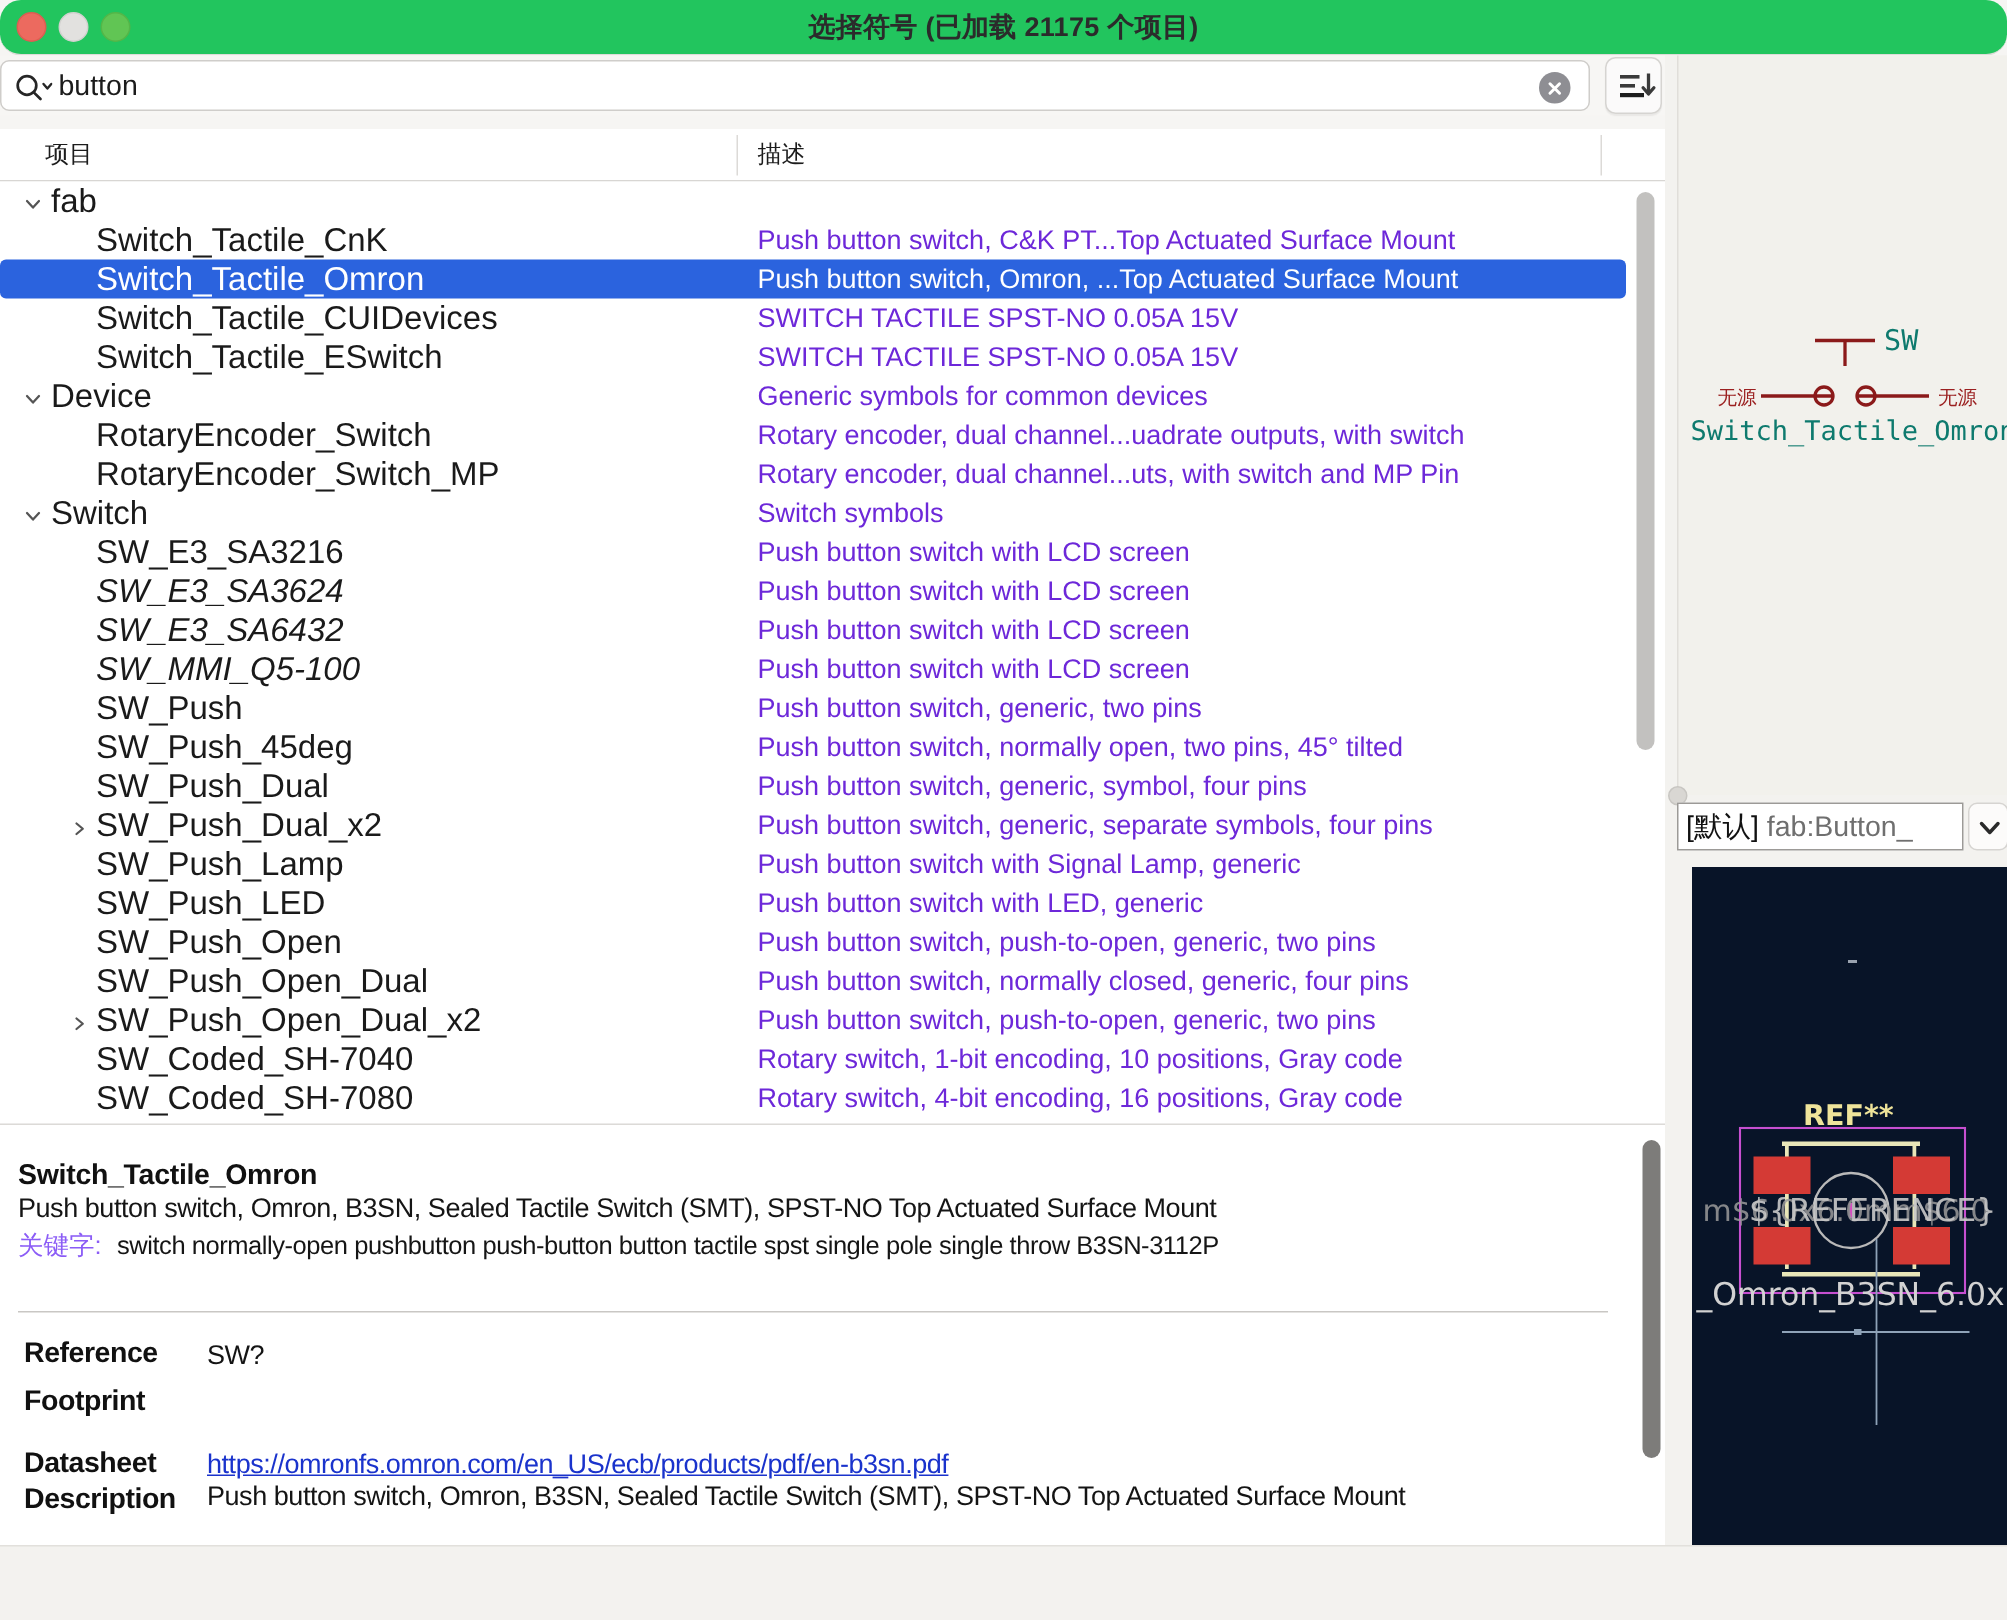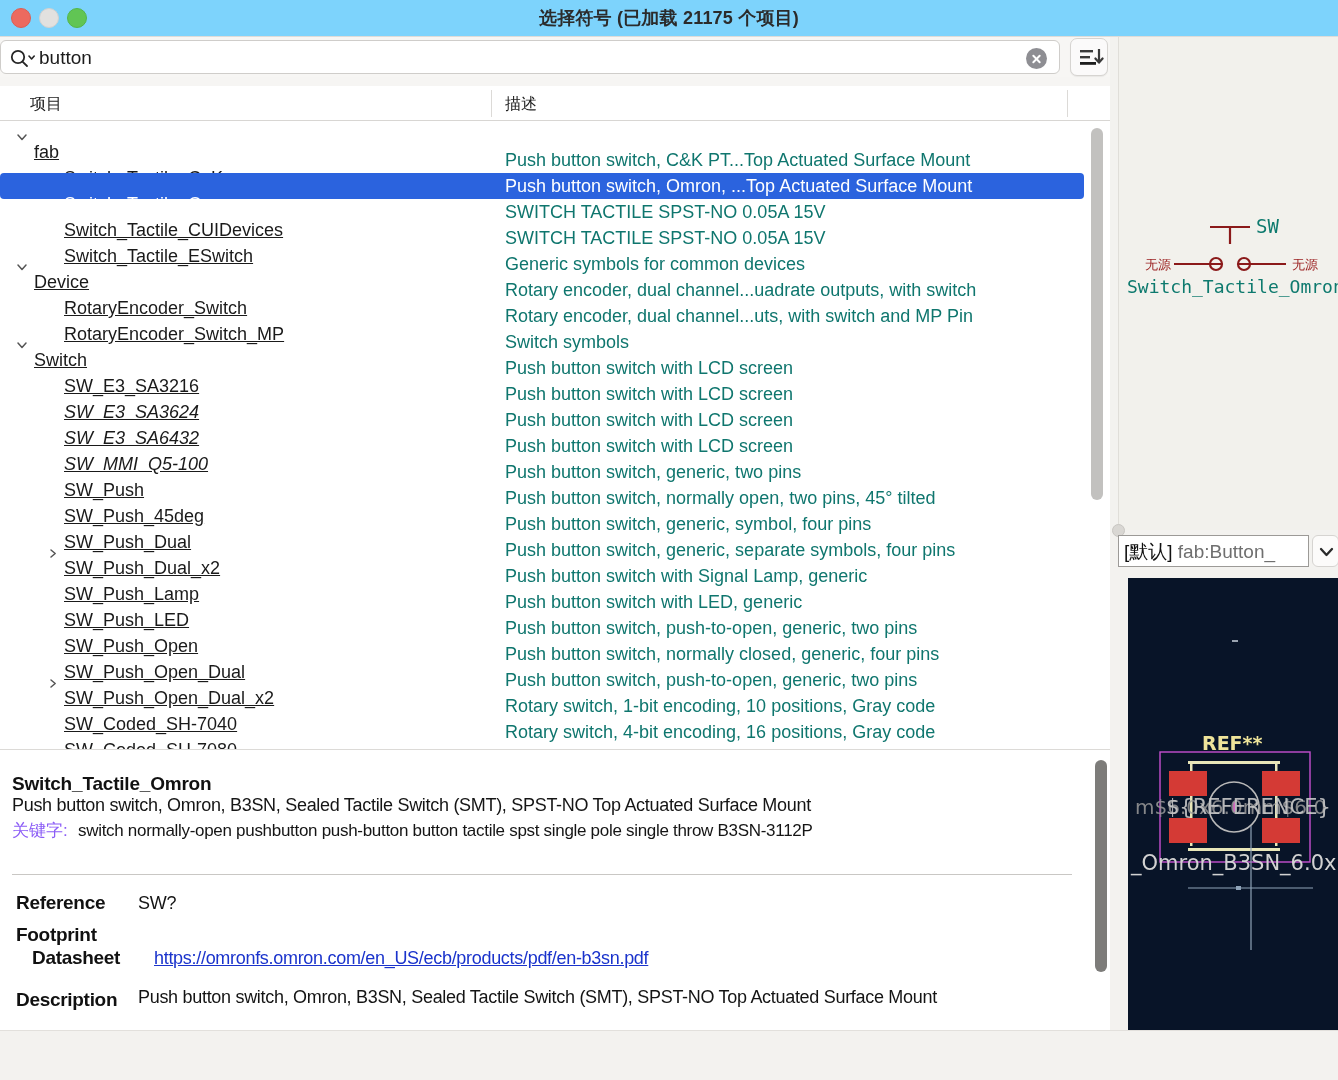--- a/index.html
+++ b/index.html
@@ -7,22 +7,23 @@
     width: 1338px; height: 1080px;
     font-family: "Liberation Sans", sans-serif;
     background: #ffffff;
     overflow: hidden;
   }
   .window { position: relative; width: 1338px; height: 1080px; background: #f6f5f3; }
 
   
   .titlebar {
     position: absolute; left: 0; top: 0; width: 1338px; height: 37px;
-    background: #7dd3fc;
+    background: #22c55e;
     border-bottom: 1px solid #dedcd9;
+    border-radius: 14px;
   }
   .traffic { position: absolute; left: 11px; top: 8px; display: flex; gap: 8px; }
   .light { width: 20px; height: 20px; border-radius: 50%; display: block; }
   .light.close { background: #ec6a5f; border: 1px solid #dd5d52; }
   .light.min   { background: #e2e1df; border: 1px solid #d2d1cf; }
   .light.max   { background: #61c554; border: 1px solid #54b648; }
   .title-text {
     position: absolute; left: 0; top: 0; width: 1338px; height: 37px;
     line-height: 37px; text-align: center;
     font-size: 18px; font-weight: bold; color: #2b2b2b;
@@ -70,26 +71,26 @@
   .colsep.s1 { left: 491px; }
   .colsep.s2 { left: 1067px; }
 
   
   .treewrap {
     position: absolute; left: 0; top: 121px; width: 1110px; height: 628px;
     background: #ffffff; overflow: hidden;
   }
   .row { position: relative; height: 26px; width: 1084px; }
   .row .name {
-    position: absolute; top: 18px; height: 26px; line-height: 26px;
-    font-size: 18px; color: #1a1a1a; white-space: nowrap; text-decoration: underline;
+    position: absolute; top: 0; height: 26px; line-height: 26px;
+    font-size: 22px; color: #1a1a1a; white-space: nowrap;
   }
   .row .desc {
     position: absolute; left: 505px; top: 0; height: 26px; line-height: 26px;
-    font-size: 18px; color: #0f766e; white-space: nowrap;
+    font-size: 18px; color: #6d28d9; white-space: nowrap;
   }
   .row.lib  .name { left: 34px; font-weight: normal; }
   .row.leaf .name { left: 64px; }
   .row.italic .name { font-style: italic; }
   .row.sel { background: #2b63de; border-radius: 4px; }
   .row.sel .name, .row.sel .desc { color: #ffffff; }
   .twisty { position: absolute; left: 16px; top: 8px; width: 12px; height: 12px; }
   .twisty-leaf { position: absolute; left: 48px; top: 8px; width: 10px; height: 11px; }
 
   
@@ -361,21 +362,21 @@
       <div class="det-kw-val">switch normally-open pushbutton push-button button tactile spst single pole single throw B3SN-3112P</div>
       <div class="det-rule"></div>
       <div id="detail-fields">
           <div class="frow" style="top: 137px; padding-left: 44px;">
             <span class="flabel">Reference</span>
             <span class="fvalue">SW?</span>
           </div>
           <div class="frow" style="top: 169px;">
             <span class="flabel">Footprint</span>
           </div>
-          <div class="frow" style="top: 192px; margin-left: 16px;">
+          <div class="frow" style="top: 210px;">
             <span class="flabel">Datasheet</span>
             <span class="fvalue link">https://omronfs.omron.com/en_US/ecb/products/pdf/en-b3sn.pdf</span>
           </div>
           <div class="frow" style="top: 234px;">
             <span class="flabel">Description</span>
             <span class="fvalue wrap">Push button switch, Omron, B3SN, Sealed Tactile Switch (SMT), SPST-NO Top Actuated Surface Mount</span>
           </div>
         </div>
     </div>
   </div>

